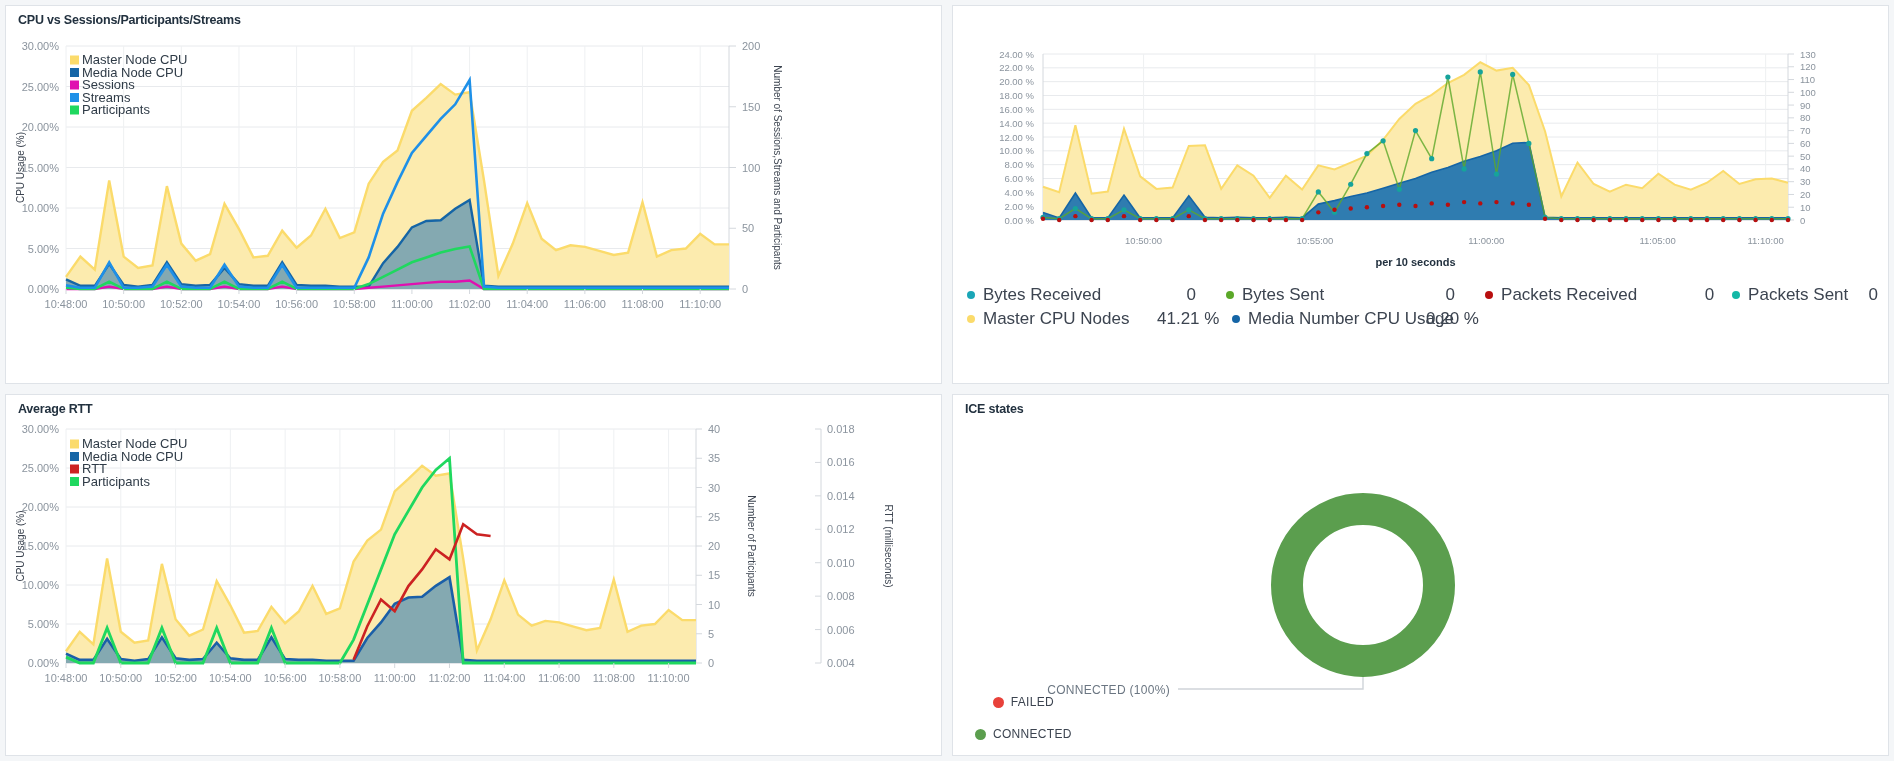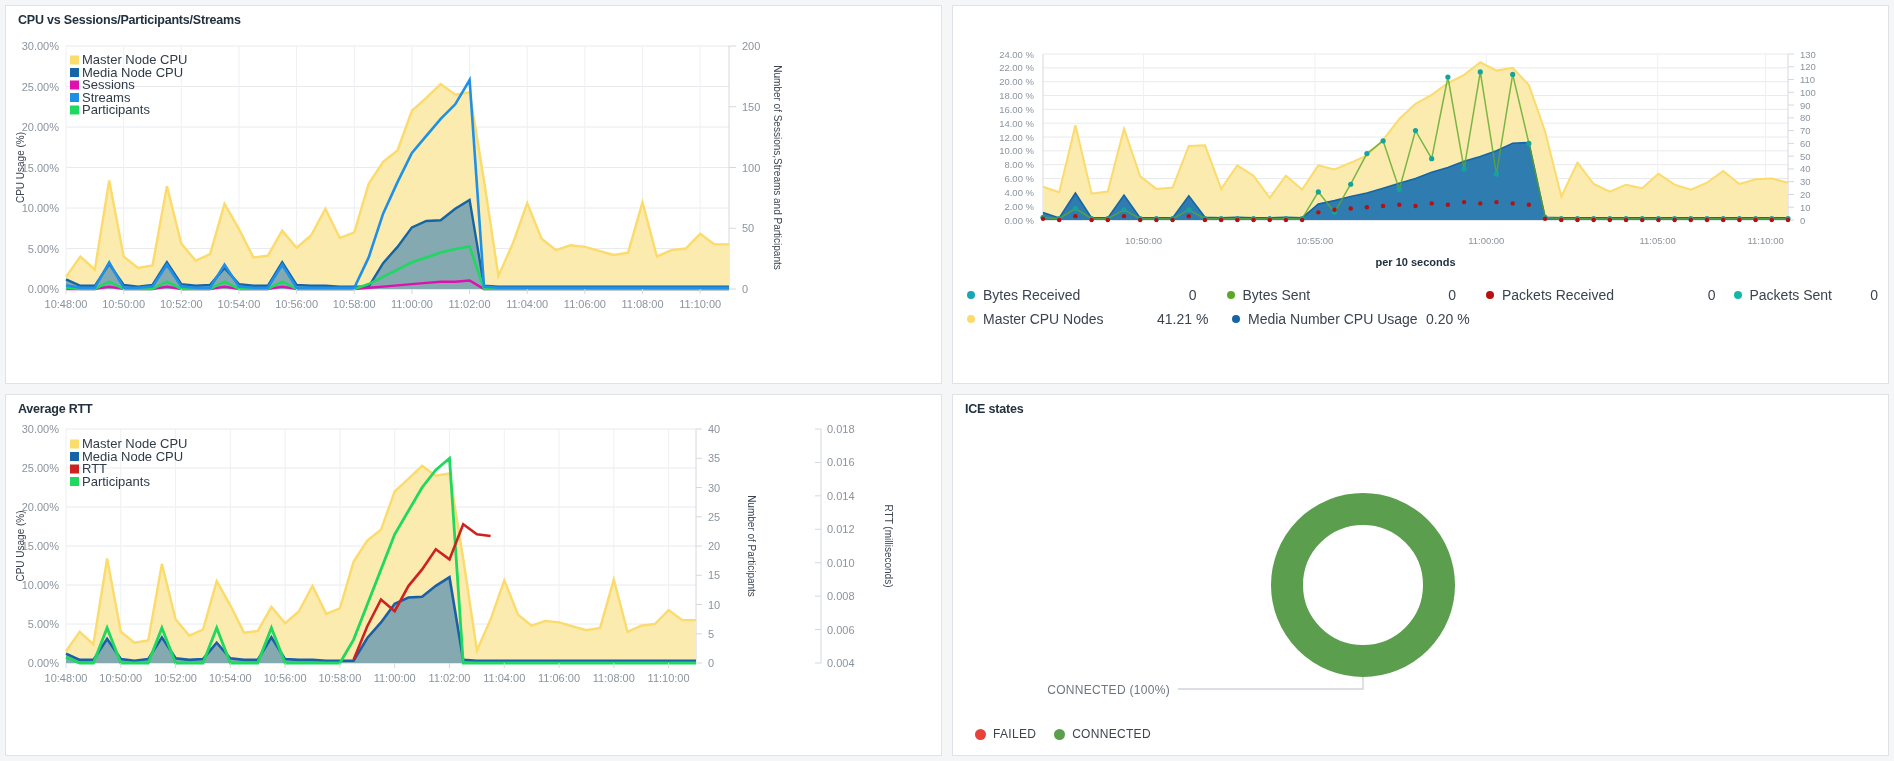--- a/index.html
+++ b/index.html
@@ -39,33 +39,33 @@
   .axis-title-b { font-size: 11px; fill: #22313f; font-weight: bold; font-family: "Liberation Sans", sans-serif; }
   .gridline { stroke: #e8eaed; stroke-width: 1; }
   .gridline-v { stroke: #eef0f2; stroke-width: 1; }
   .axisline { stroke: #d4d8dd; stroke-width: 1; }
   .legend-text { font-size: 13px; fill: #2f3b47; font-family: "Liberation Sans", sans-serif; }
 
   
   .wr-legend {
     position: absolute;
     left: 14px; right: 10px; bottom: 52px;
-    font-size: 14px; color: #3c4450;
+    font-size: 17px; color: #3c4450;
   }
   .wr-legend .row { display: flex; height: 24px; align-items: center; }
   .wr-item { display: flex; align-items: center; }
   .wr-dot { width: 8px; height: 8px; border-radius: 50%; margin-right: 8px; flex: none; }
   .wr-label { white-space: nowrap; }
   .wr-val { text-align: right; white-space: nowrap; }
 
   
   .ice-legend {
     position: absolute; left: 22px; bottom: 14px;
     display: flex; gap: 18px; align-items: center;
-    font-size: 12px; color: #3c4450; letter-spacing: .3px;
+    font-size: 12px; color: #3c4450; letter-spacing: .3px; flex-direction: column;
   }
   .ice-legend .it { display: flex; align-items: center; gap: 7px; }
   .ice-dot { width: 11px; height: 11px; border-radius: 50%; }
 </style>
 </head>
 <body>
 
 <div class="dashboard">
 
   <div class="panel">

